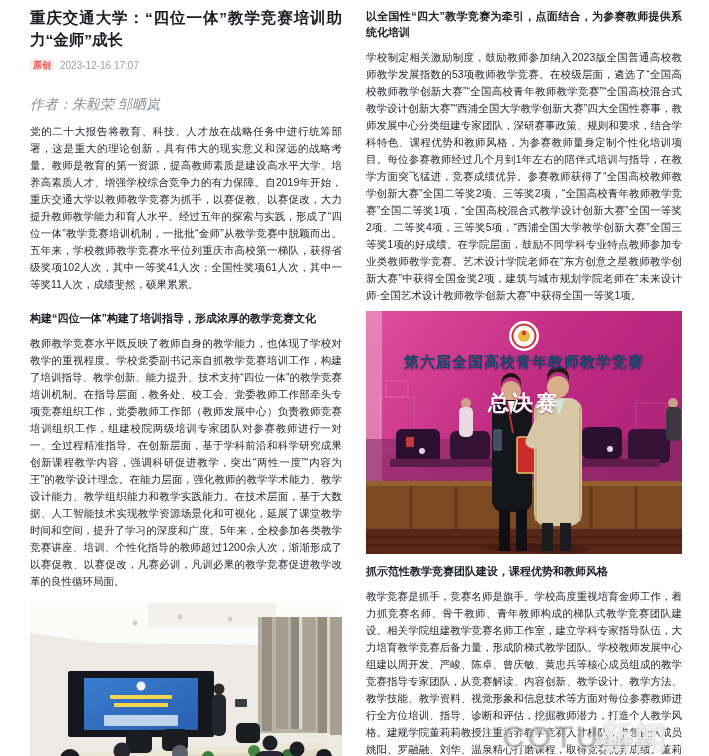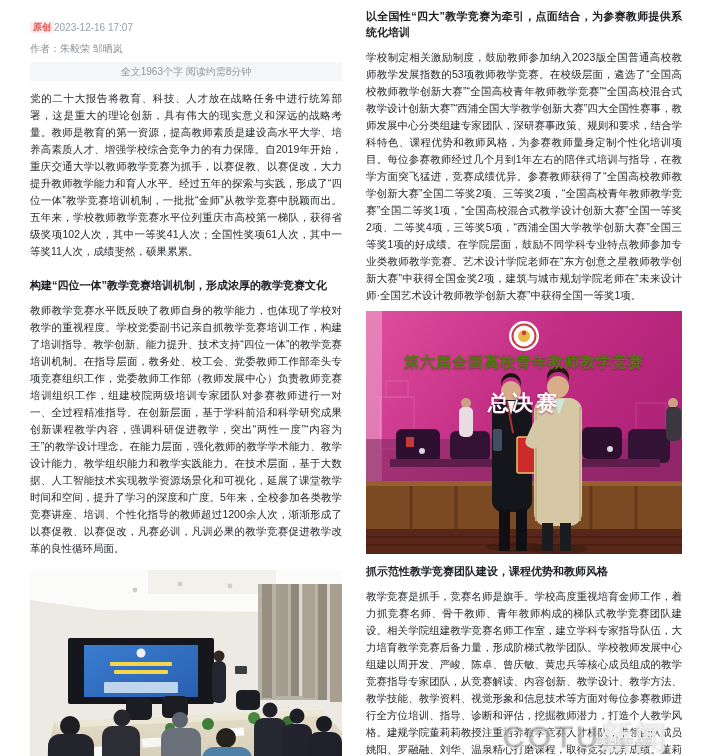--- a/index.html
+++ b/index.html
@@ -8,47 +8,47 @@
     font-family:"Liberation Sans","DejaVu Sans",sans-serif;color:#25272b;
   }
   .col{position:absolute;top:0;}
   .col-left{left:30px;width:312px;}
   .col-right{left:366px;width:316px;}
 
   .article-title{
     margin:7px 0 0 0;font-size:15.5px;line-height:22px;font-weight:bold;color:#1b1d21;
     text-align:justify;
   }
-  .meta-row{margin-top:20px;height:14px;display:flex;align-items:center;}
+  .meta-row{margin-top:7px;height:14px;display:flex;align-items:center;gap:6px;}
   .badge-original{
     font-size:9px;line-height:12px;padding:0 3px;border-radius:2px;
     color:#e3504d;background:#fdeceb;font-weight:bold;
   }
   .meta-date{font-size:10px;color:#9aa0a6;}
-  .author-row{margin-top:8px;font-size:10px;color:#8d9196;}
+  .author-row{margin-top:24px;font-size:14px;color:#8d9196;font-style:italic;}
   .reading-bar{
     margin-top:6px;height:19px;line-height:19px;background:#f5f6f7;
     text-align:center;font-size:10px;color:#8f959b;
   }
   .body-p{
     margin:9px 0 0 0;font-size:10.5px;line-height:17px;text-align:justify;
     color:#26282c;word-break:break-all;
   }
   .sub-head{
     margin:17px 0 0 0;font-size:11px;line-height:16px;font-weight:bold;color:#1d1f23;
     text-align:justify;
   }
   .photo-frame{position:relative;overflow:hidden;background:#ddd;}
   .photo-left{margin-top:13px;width:312px;height:260px;}
   .photo-right{margin-top:7px;width:316px;height:243px;}
   .photo-frame svg{display:block;}
 
   .banner-text1{
     position:absolute;left:0;top:42px;width:100%;text-align:center;
-    font-size:15px;font-weight:bold;color:#4d7c0f;letter-spacing:1px;
+    font-size:15px;font-weight:bold;color:#0c4a6e;letter-spacing:1px;
     text-shadow:0 1px 2px rgba(120,10,70,.55);
   }
   .banner-text2{
     position:absolute;left:0;top:78px;width:100%;text-align:center;
     font-size:21px;font-weight:bold;color:#ffffff;letter-spacing:3px;
     text-shadow:0 1px 2px rgba(120,10,70,.55);
   }
 
   .watermark{
     position:absolute;left:500px;top:714px;width:209px;height:42px;pointer-events:none;
@@ -65,33 +65,33 @@
     color:rgba(255,255,255,0.55);-webkit-text-stroke:0.5px rgba(150,150,150,0.6);white-space:nowrap;text-decoration:underline;
   }
 </style>
 </head>
 <body>
 
 <div id="page">
 
   <div class="col col-left">
 
+    <h1 class="article-title">重庆交通大学：“四位一体”教学竞赛培训助力“金师”成长</h1>
 
     <div class="meta-row">
       <span class="badge-original">原创</span>
       <span class="meta-date">2023-12-16 17:07</span>
     </div>
 
     <div class="author-row">作者：朱毅荣 邹晒岚</div>
 
-    <div class="reading-bar">全文1963个字 阅读约需8分钟</div>
 
     <p class="body-p">党的二十大报告将教育、科技、人才放在战略任务中进行统筹部署，这是重大的理论创新，具有伟大的现实意义和深远的战略考量。教师是教育的第一资源，提高教师素质是建设高水平大学、培养高素质人才、增强学校综合竞争力的有力保障。自2019年开始，重庆交通大学以教师教学竞赛为抓手，以赛促教、以赛促改，大力提升教师教学能力和育人水平。经过五年的探索与实践，形成了“四位一体”教学竞赛培训机制，一批批“金师”从教学竞赛中脱颖而出。五年来，学校教师教学竞赛水平位列重庆市高校第一梯队，获得省级奖项102人次，其中一等奖41人次；全国性奖项61人次，其中一等奖11人次，成绩斐然，硕果累累。</p>
 
-    <h2 class="sub-head">构建“四位一体”教学竞赛培训机制，形成浓厚的教学竞赛文化</h2>
+    <h2 class="sub-head">构建“四位一体”构建了培训指导，形成浓厚的教学竞赛文化</h2>
 
     <p class="body-p">教师教学竞赛水平既反映了教师自身的教学能力，也体现了学校对教学的重视程度。学校党委副书记亲自抓教学竞赛培训工作，构建了培训指导、教学创新、能力提升、技术支持“四位一体”的教学竞赛培训机制。在指导层面，教务处、校工会、党委教师工作部牵头专项竞赛组织工作，党委教师工作部（教师发展中心）负责教师竞赛培训组织工作，组建校院两级培训专家团队对参赛教师进行一对一、全过程精准指导。在创新层面，基于学科前沿和科学研究成果创新课程教学内容，强调科研促进教学，突出“两性一度”“内容为王”的教学设计理念。在能力层面，强化教师的教学学术能力、教学设计能力、教学组织能力和教学实践能力。在技术层面，基于大数据、人工智能技术实现教学资源场景化和可视化，延展了课堂教学时间和空间，提升了学习的深度和广度。5年来，全校参加各类教学竞赛讲座、培训、个性化指导的教师超过1200余人次，渐渐形成了以赛促教、以赛促改，凡赛必训，凡训必果的教学竞赛促进教学改革的良性循环局面。</p>
 
     <div class="photo-frame photo-left">
       <svg width="312" height="260" viewBox="0 0 312 260">
         <defs>
           <linearGradient id="slideGrad" x1="0" y1="0" x2="1" y2="1">
             <stop offset="0" stop-color="#3a7dd0"></stop>
               <stop offset="1" stop-color="#2a5fb0"></stop>
           </linearGradient>

